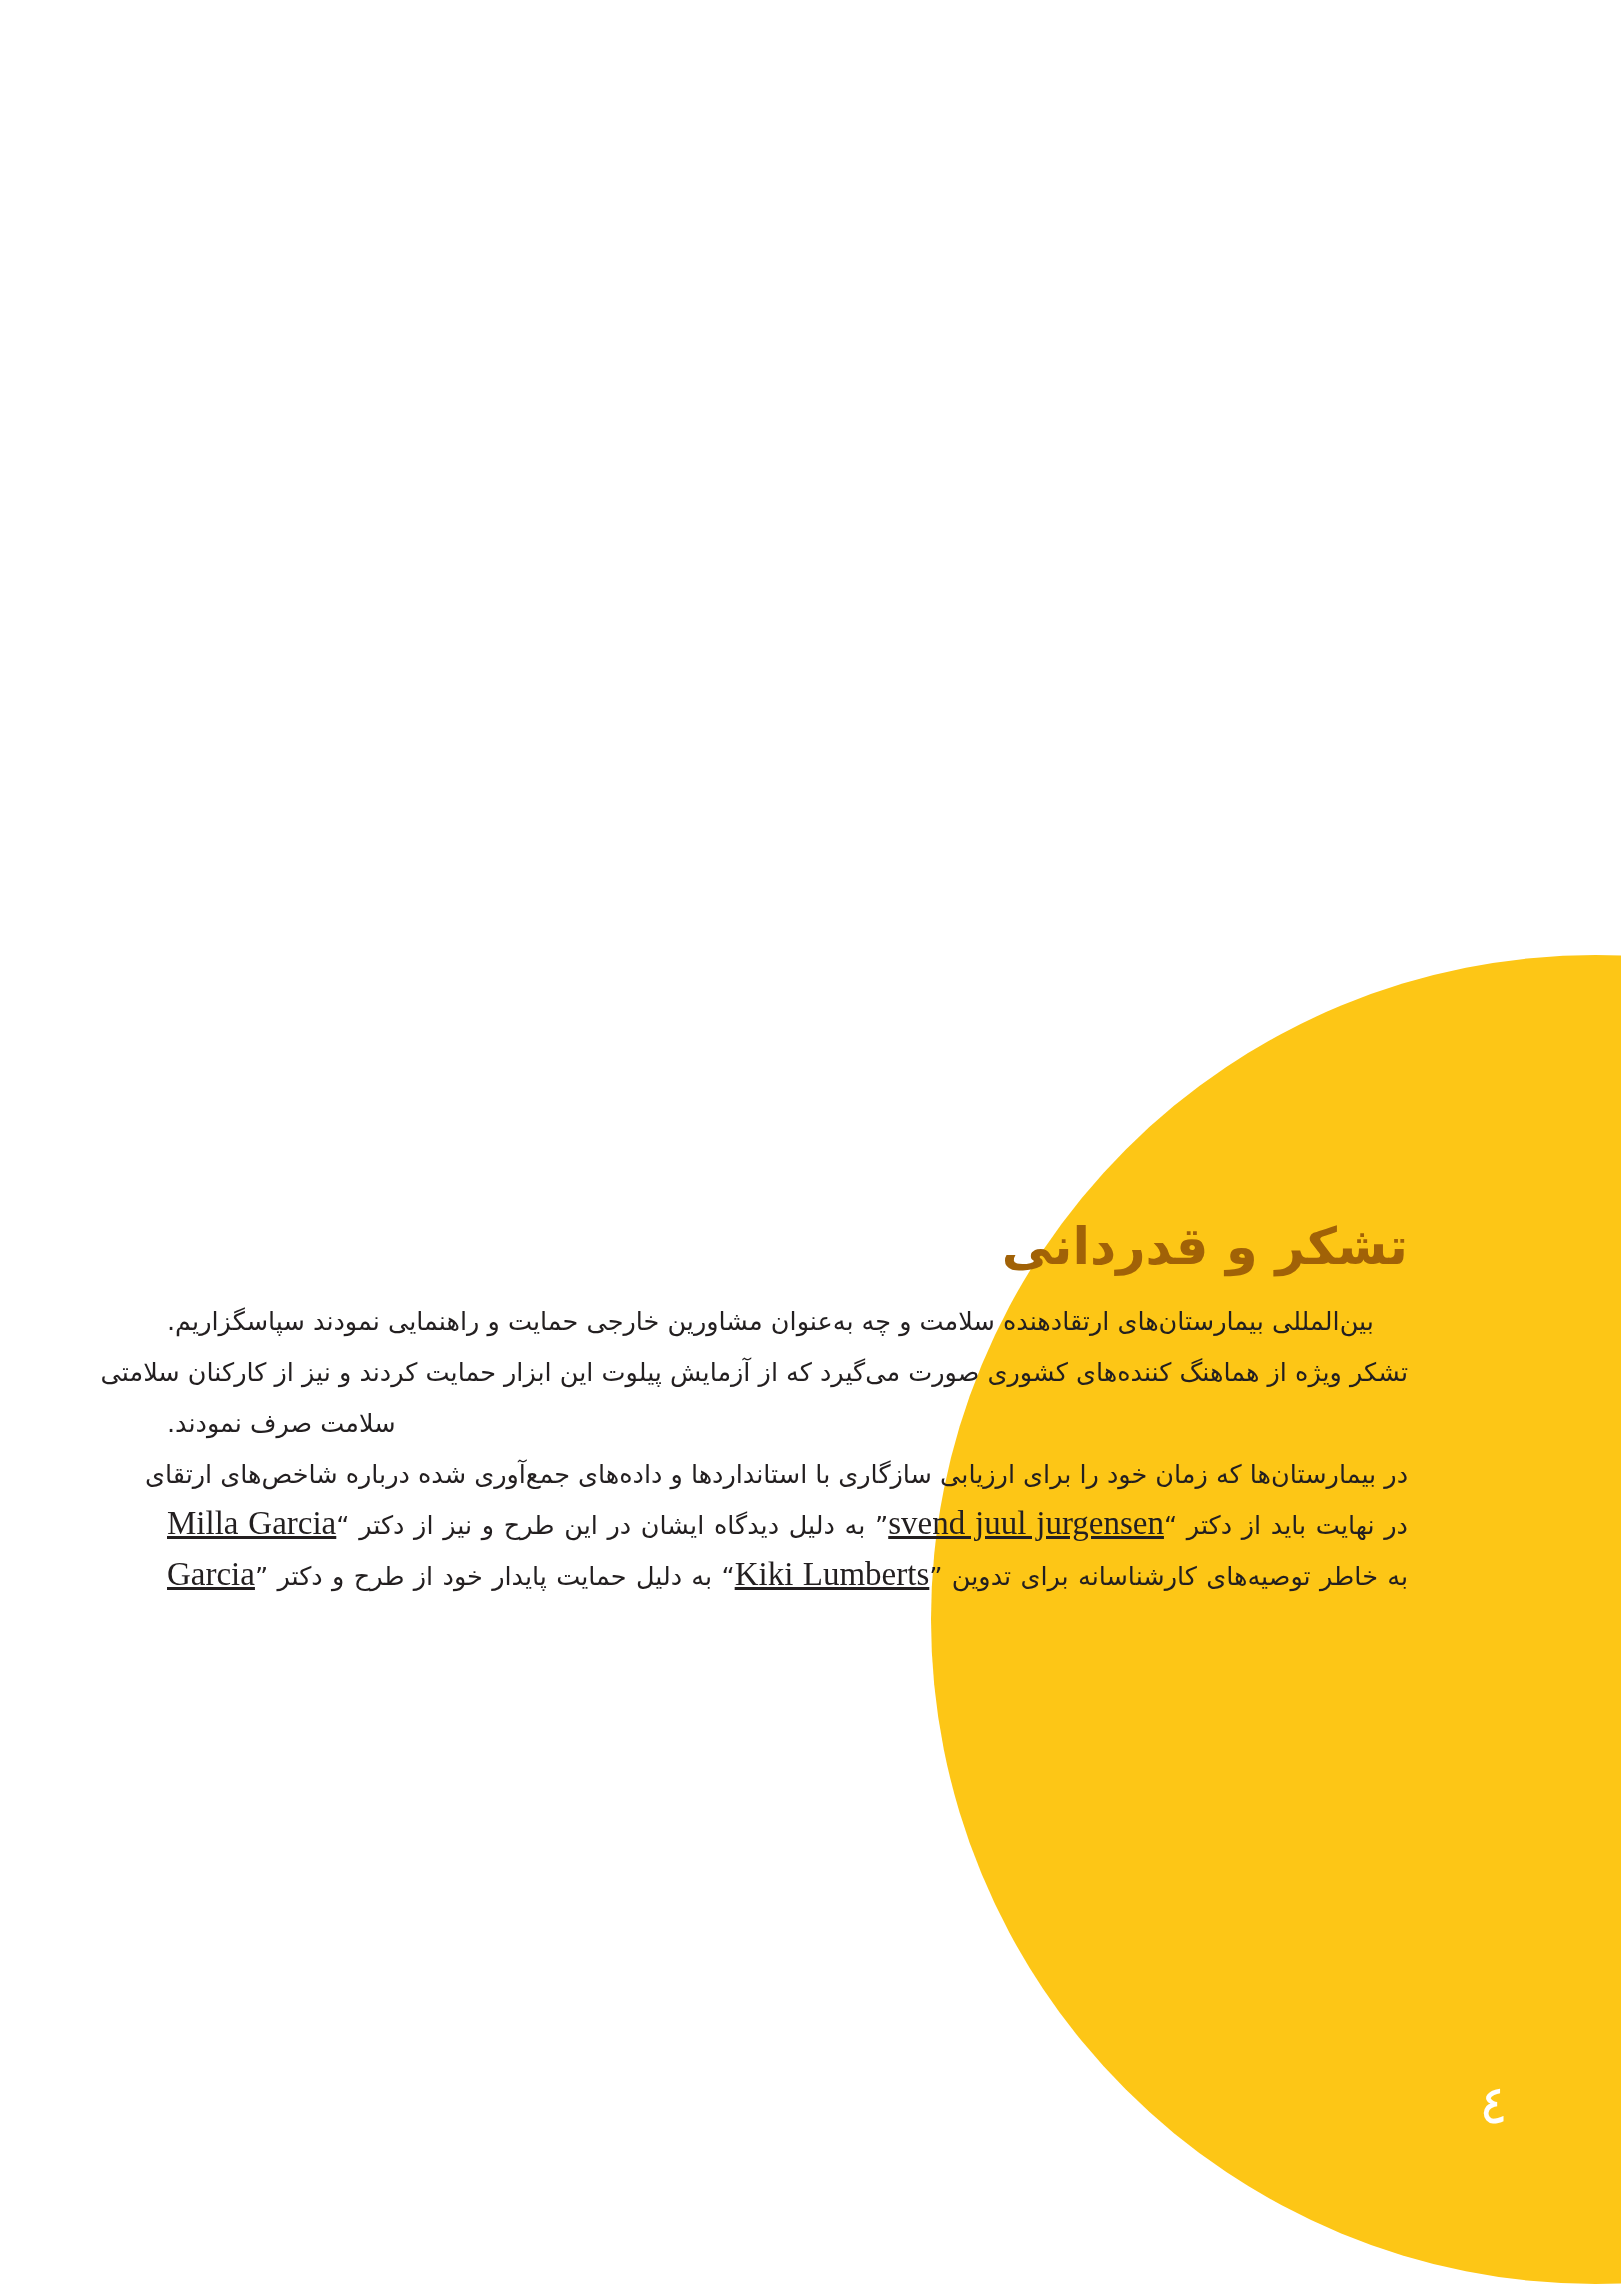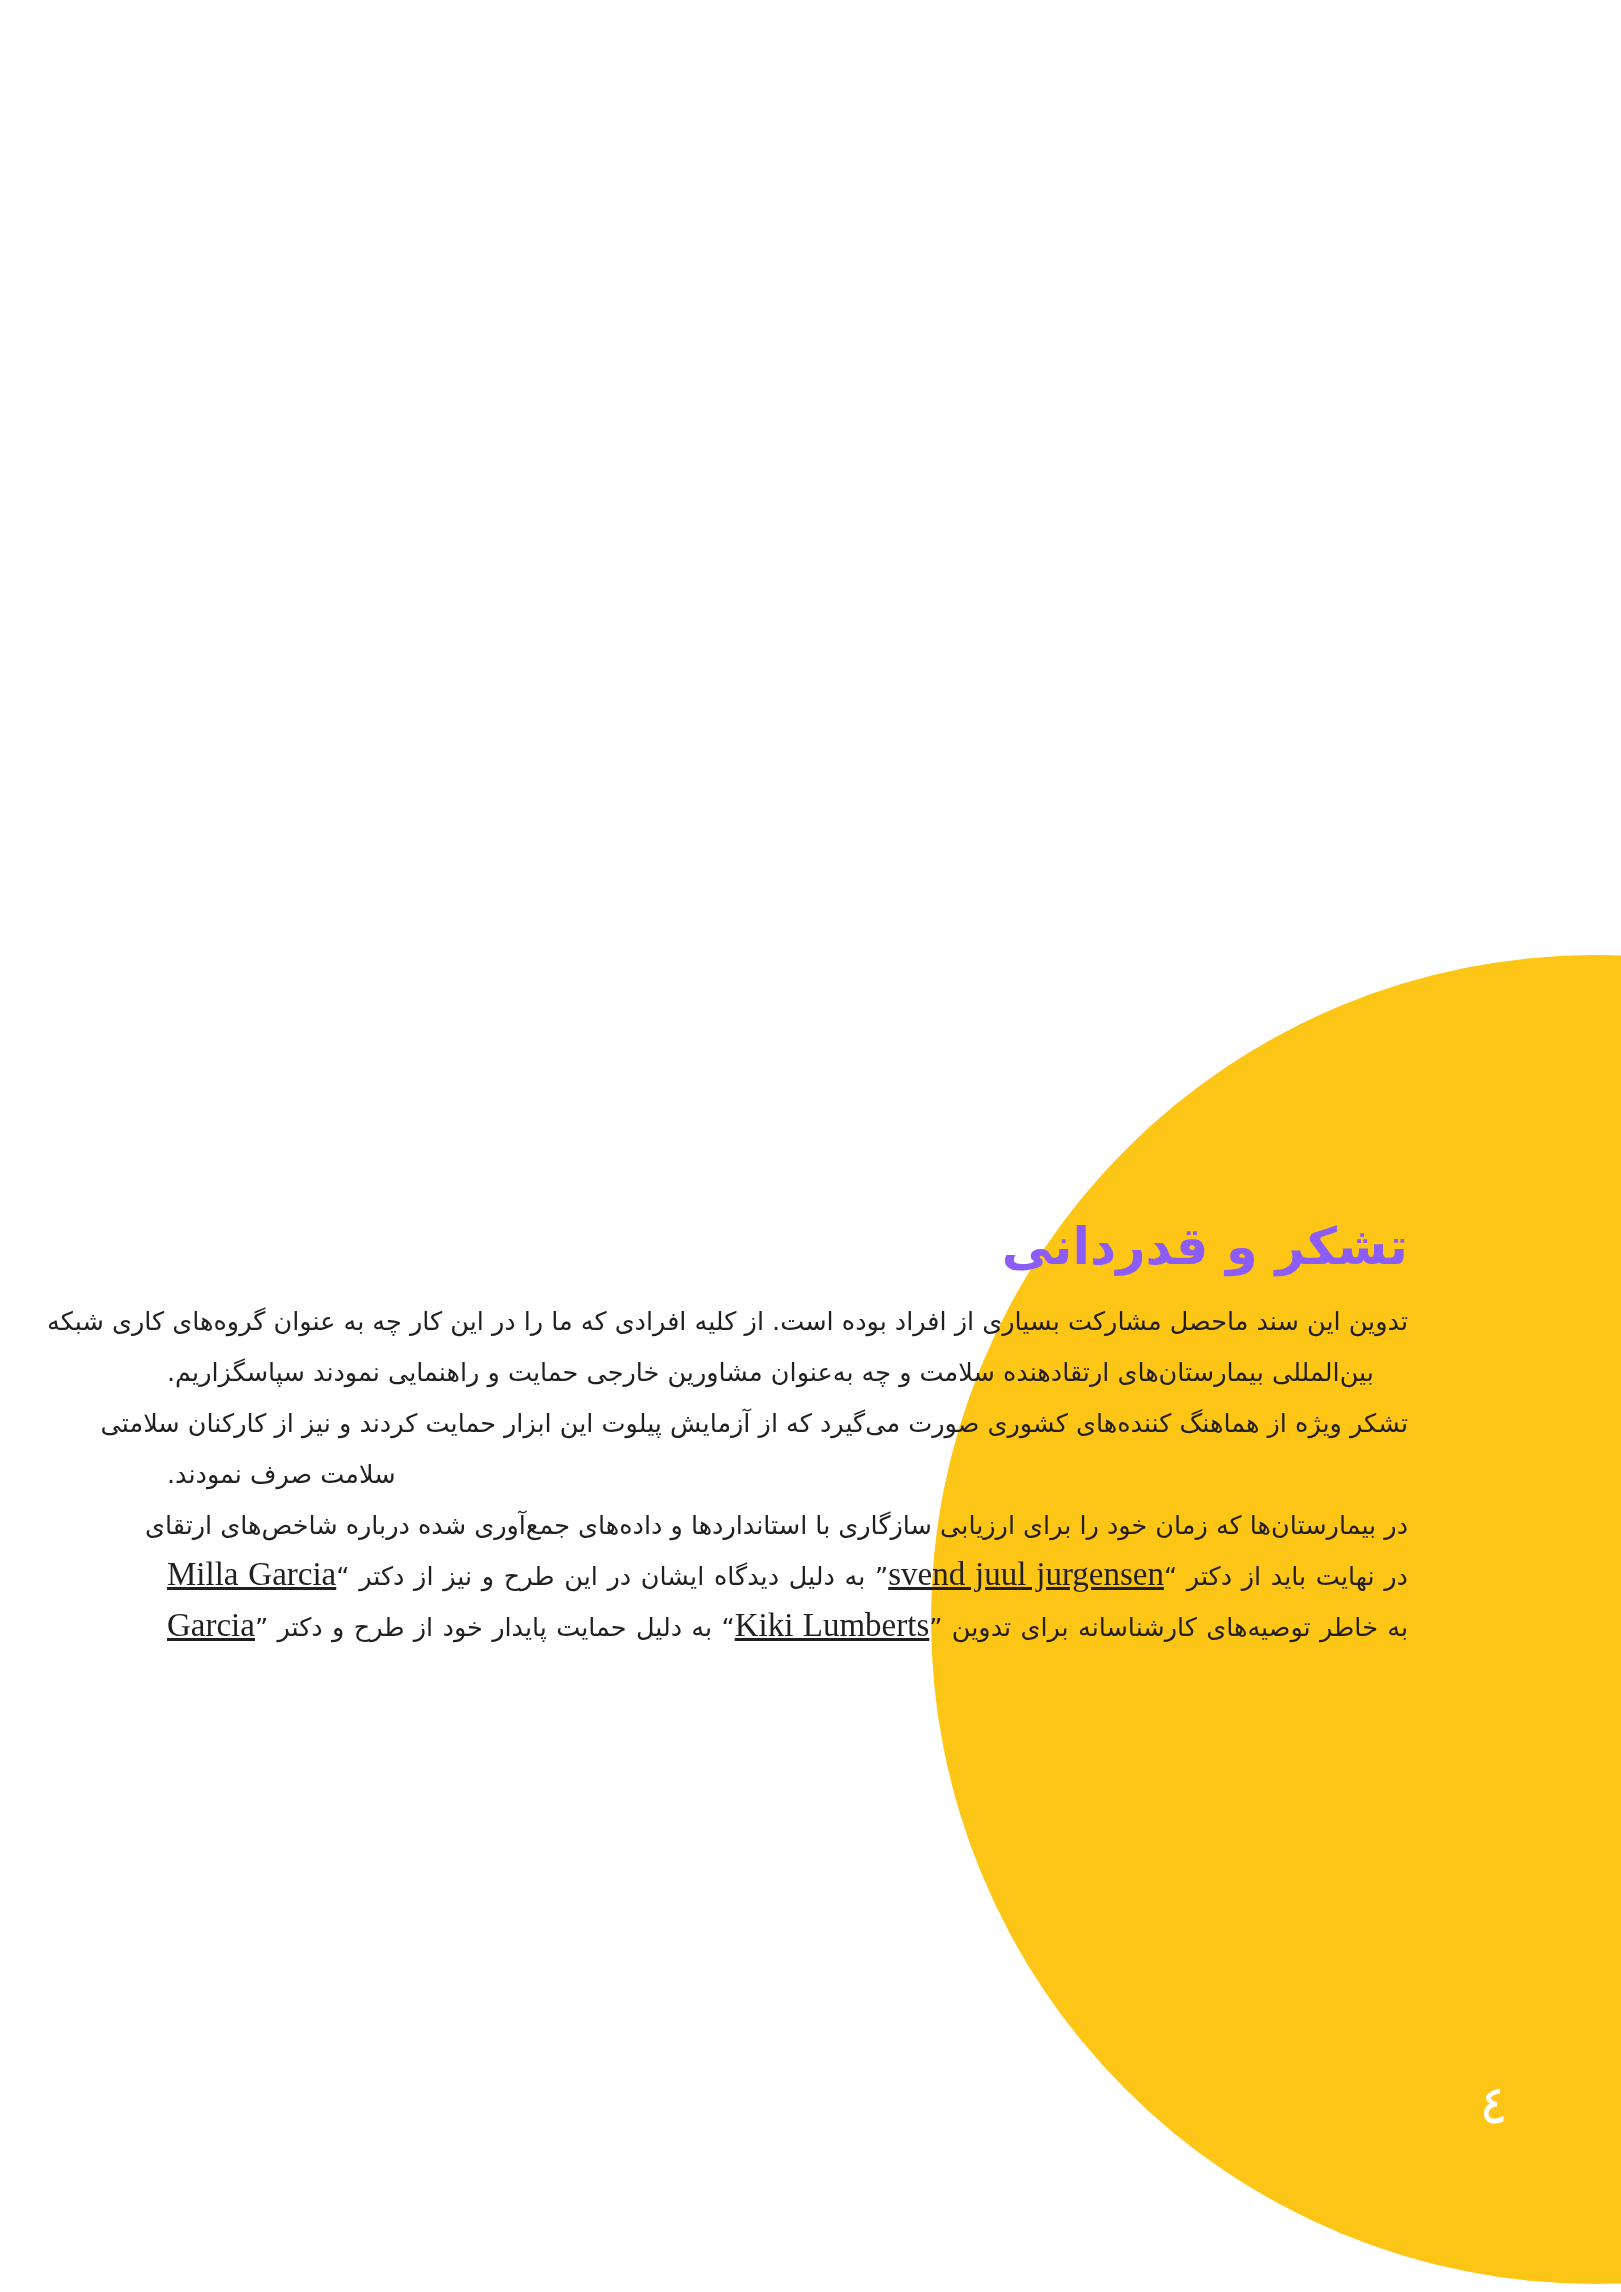--- a/index.html
+++ b/index.html
@@ -66,24 +66,23 @@
     font-weight:normal;
   }
 </style>
 </head>
 <body>
 
 <div class="page" style="background: rgb(255, 255, 255);">
 
   <div class="circle" style="background: rgb(253, 198, 22);"></div>
 
-  <h1 class="heading" style="color: #8b5cf6;">تشکر و قدردانی</h1>
+  <h1 class="heading" style="color: #a16207;">تشکر و قدردانی</h1>
 
   <div class="textblock" style="color: rgb(35, 31, 32);">
-      <div class="line full" dir="rtl"><span>تدوین این سند ماحصل مشارکت بسیاری از افراد بوده است. از کلیه افرادی که ما را در این کار چه به عنوان گروه‌های کاری شبکه</span></div>
       <div class="line end" dir="rtl"><span>بین‌المللی بیمارستان‌های ارتقادهنده سلامت و چه به‌عنوان مشاورین خارجی حمایت و راهنمایی نمودند سپاسگزاریم.</span></div>
       <div class="line full" dir="rtl"><span>تشکر ویژه از هماهنگ کننده‌های کشوری صورت می‌گیرد که از آزمایش پیلوت این ابزار حمایت کردند و نیز از کارکنان سلامتی</span></div>
       <div class="line end" dir="rtl"><span>سلامت صرف نمودند.</span></div>
       <div class="line full" dir="rtl"><span>در بیمارستان‌ها که زمان خود را برای ارزیابی سازگاری با استانداردها و داده‌های جمع‌آوری شده درباره شاخص‌های ارتقای</span></div>
       <div class="line full" dir="rtl"><span>در نهایت باید از دکتر “</span><span class="latin">svend juul jurgensen</span><span>” به دلیل دیدگاه ایشان در این طرح و نیز از دکتر “</span><span class="latin">Milla Garcia</span></div>
       <div class="line full" dir="rtl"><span class="latin">Garcia</span><span>” به دلیل حمایت پایدار خود از طرح و دکتر “</span><span class="latin">Kiki Lumberts</span><span>” به خاطر توصیه‌های کارشناسانه برای تدوین</span></div>
     </div>
 
   <div class="pagenum" style="color: rgb(255, 255, 255);">٤</div>
 

